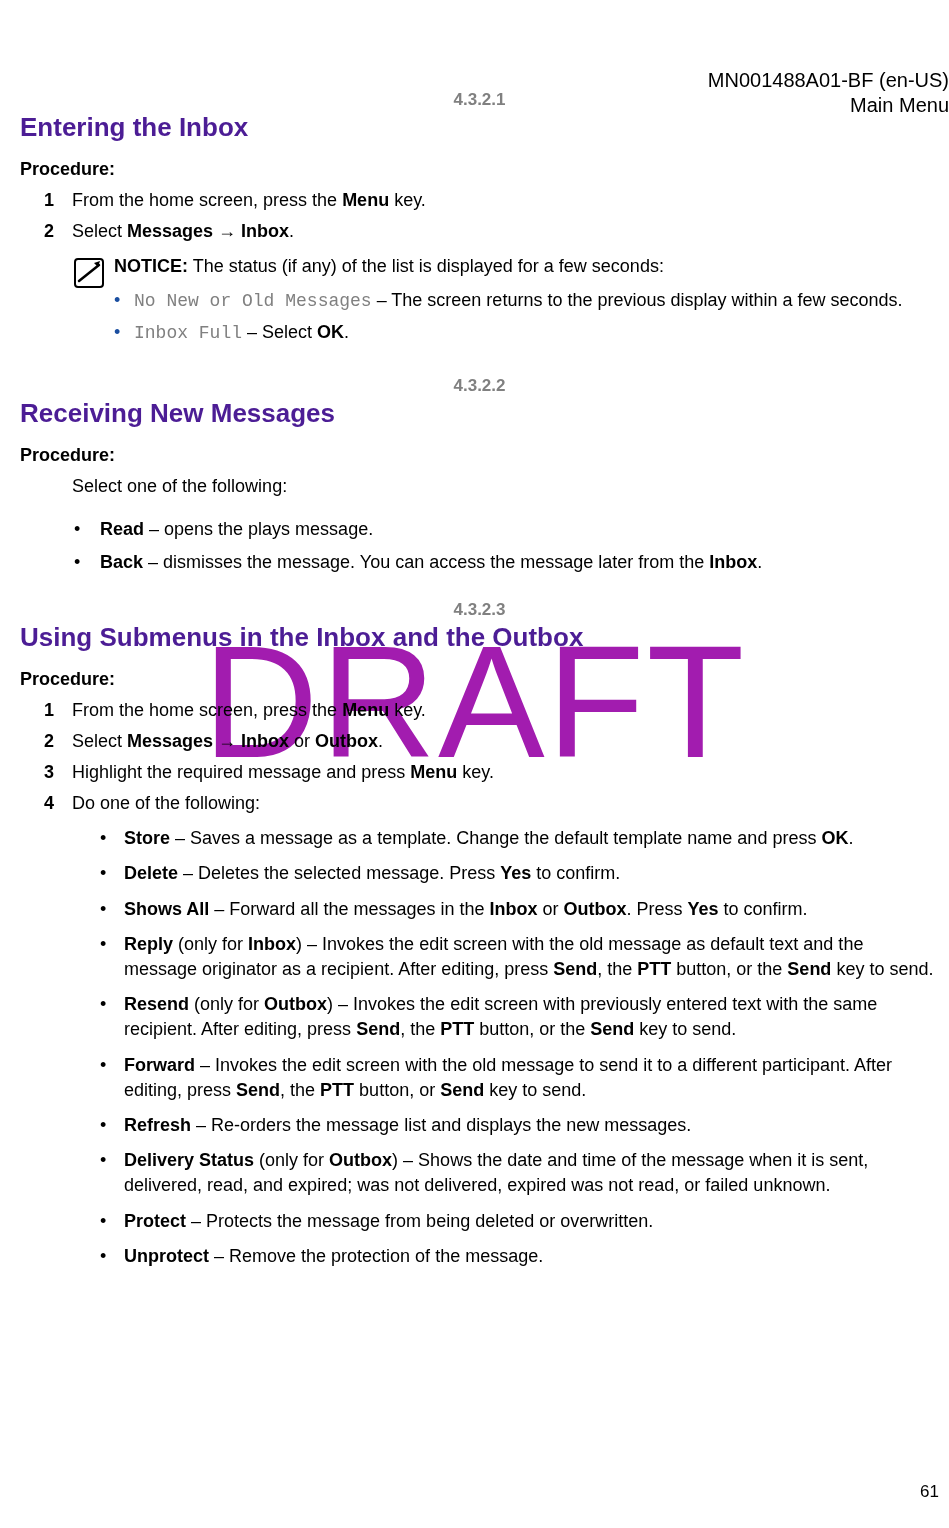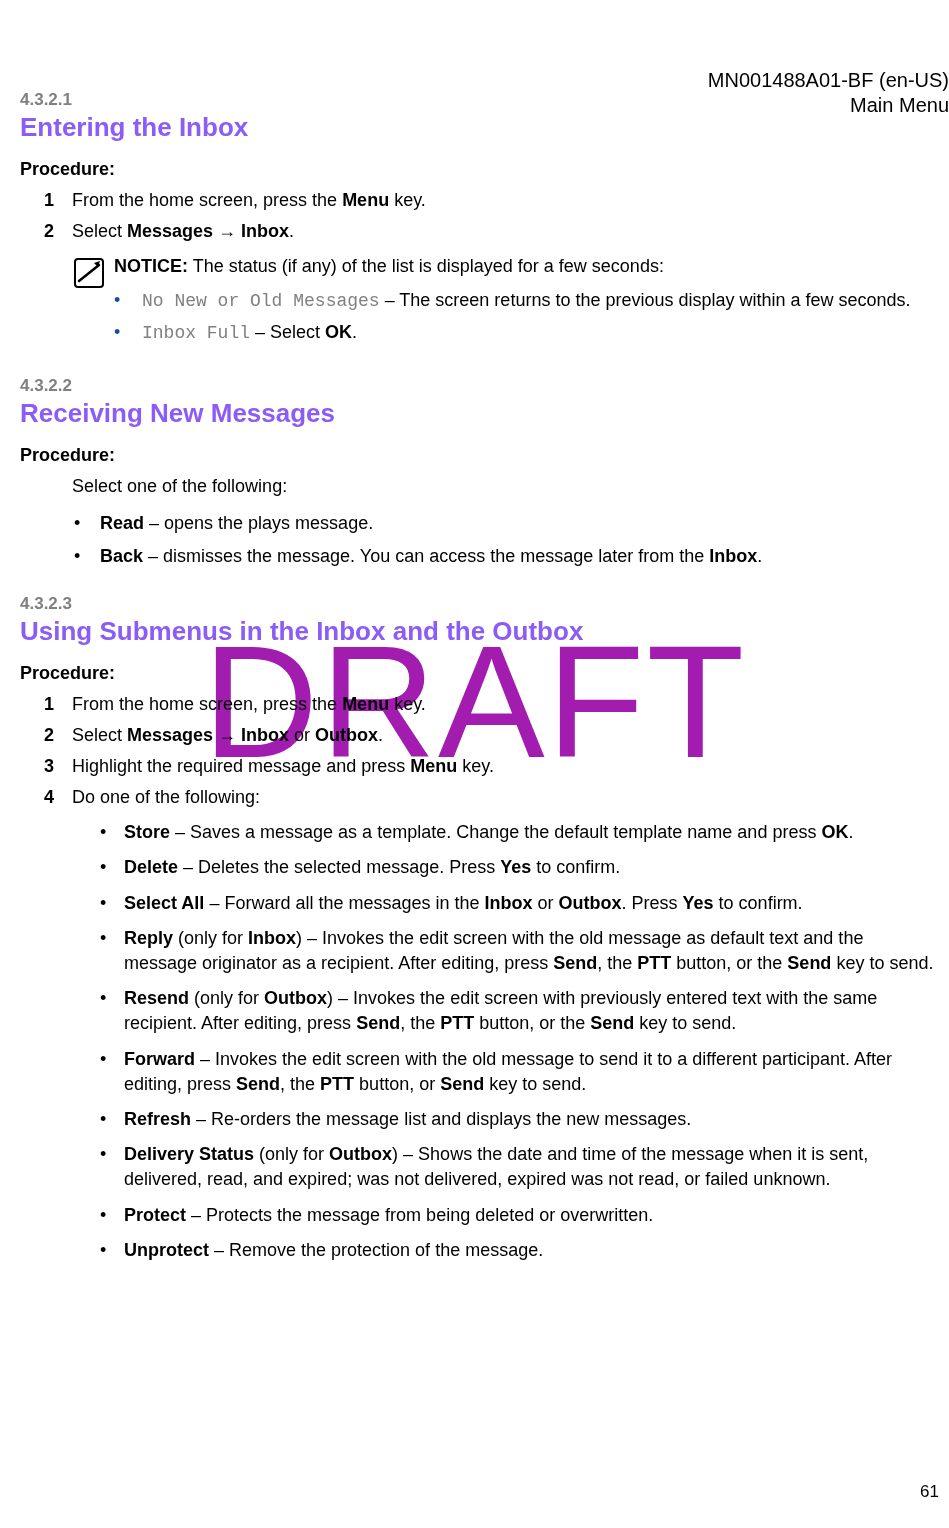--- a/index.html
+++ b/index.html
@@ -42,23 +42,24 @@
   .content {
     position: relative;
     z-index: 1;
     margin-top: 70px;
   }
   .sec-num {
     color: #808080;
     font-size: 17px;
     font-weight: 700;
     margin-top: 24px;
+    text-align: center;
   }
   .sec-title {
-    color: #8b5cf6;
+    color: #4c1d95;
     font-size: 26px;
     font-weight: 700;
     margin-top: 2px;
     margin-bottom: 14px;
   }
   .subhead {
     font-weight: 700;
     font-size: 18px;
     margin-top: 16px;
     margin-bottom: 8px;
@@ -134,21 +135,20 @@
     display: flex;
     margin: 6px 0;
   }
   .notice-bul .dot {
     width: 20px;
     flex-shrink: 0;
     color: #1a4ea0;
   }
   .notice-bul .t {
     flex: 1;
-    margin-left: 8px;
   }
   .sub-bul {
     list-style: none;
     padding: 0;
     margin: 6px 0 0 28px;
   }
   .sub-bul > li {
     display: flex;
     font-size: 18px;
     line-height: 1.4;
@@ -168,21 +168,21 @@
     bottom: 26px;
     right: 10px;
     font-size: 17px;
     margin-top: 12px;
   }
   .intro-indent {
     margin-left: 52px;
     font-size: 18px;
     line-height: 1.4;
     margin-top: 6px;
-    margin-bottom: 12px;
+    margin-bottom: 18px;
   }
 </style>
 </head>
 <body>
 
 <div class="page">
 
   <div class="header-right">
     <div>MN001488A01-BF (en-US)</div>
     <div>Main Menu</div>
@@ -276,21 +276,21 @@
             <li>
                 <span class="dot">•</span>
                 <span class="t"><b>Store</b><span> – Saves a message as a template. Change the default template name and press </span><b>OK</b><span>.</span></span>
               </li>
             <li>
                 <span class="dot">•</span>
                 <span class="t"><b>Delete</b><span> – Deletes the selected message. Press </span><b>Yes</b><span> to confirm.</span></span>
               </li>
             <li>
                 <span class="dot">•</span>
-                <span class="t"><b>Select All</b><span> – Forward all the messages in the </span><b>Inbox</b><span> or </span><b>Outbox</b><span>. Press </span><b>Yes</b><span> to confirm.</span></span>
+                <span class="t"><b>Shows All</b><span> – Forward all the messages in the </span><b>Inbox</b><span> or </span><b>Outbox</b><span>. Press </span><b>Yes</b><span> to confirm.</span></span>
               </li>
             <li>
                 <span class="dot">•</span>
                 <span class="t"><b>Reply</b><span> (only for </span><b>Inbox</b><span>) – Invokes the edit screen with the old message as default text and the message originator as a recipient. After editing, press </span><b>Send</b><span>, the </span><b>PTT</b><span> button, or the </span><b>Send</b><span> key to send.</span></span>
               </li>
             <li>
                 <span class="dot">•</span>
                 <span class="t"><b>Resend</b><span> (only for </span><b>Outbox</b><span>) – Invokes the edit screen with previously entered text with the same recipient. After editing, press </span><b>Send</b><span>, the </span><b>PTT</b><span> button, or the </span><b>Send</b><span> key to send.</span></span>
               </li>
             <li>

